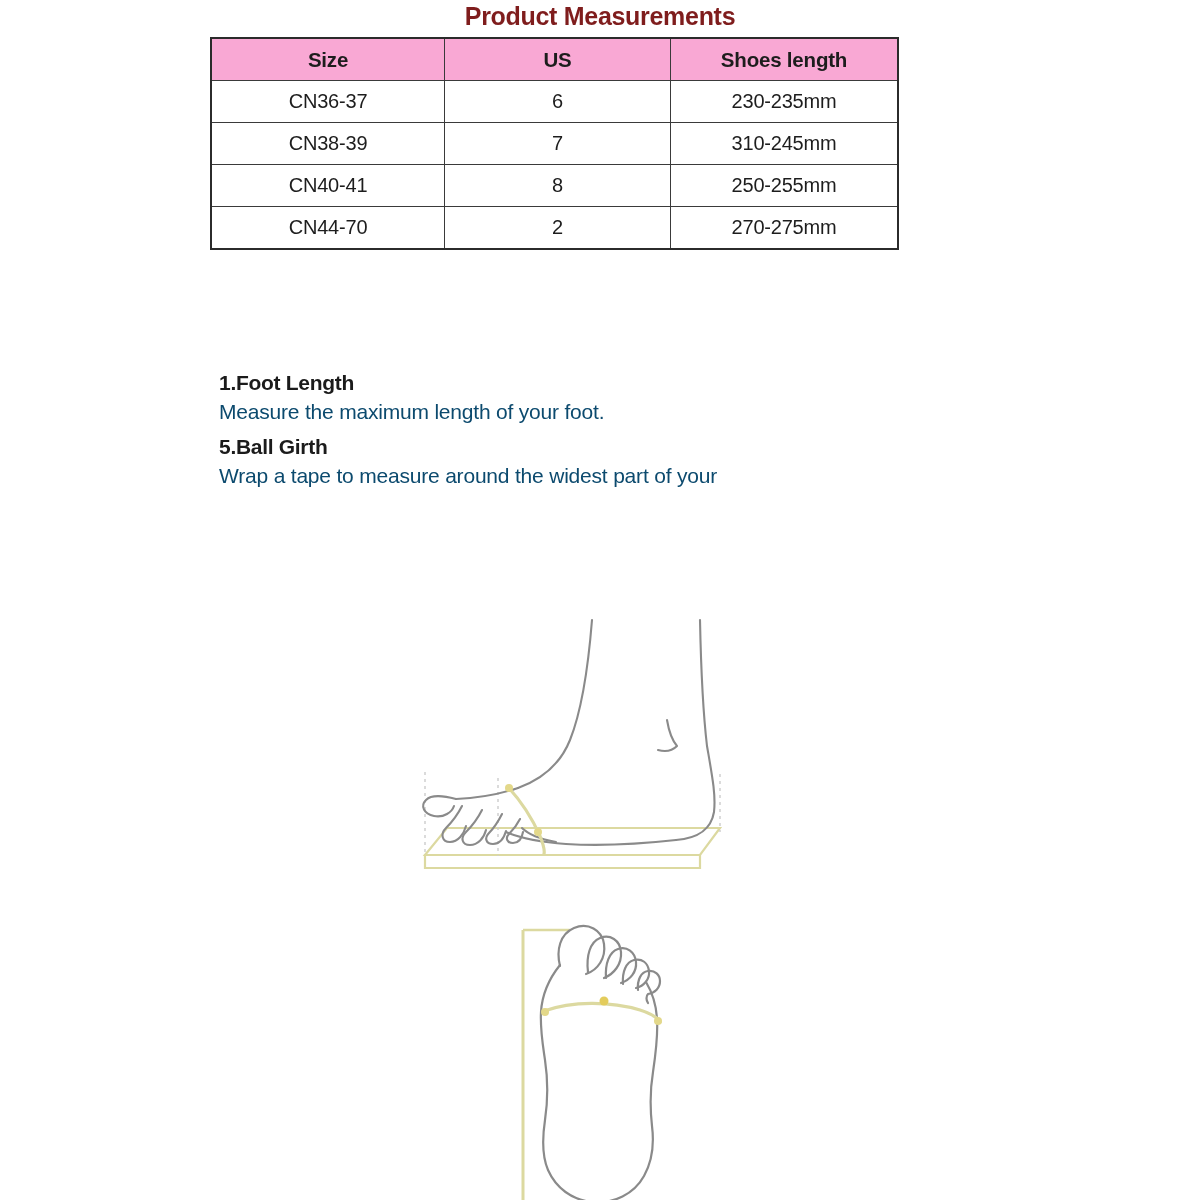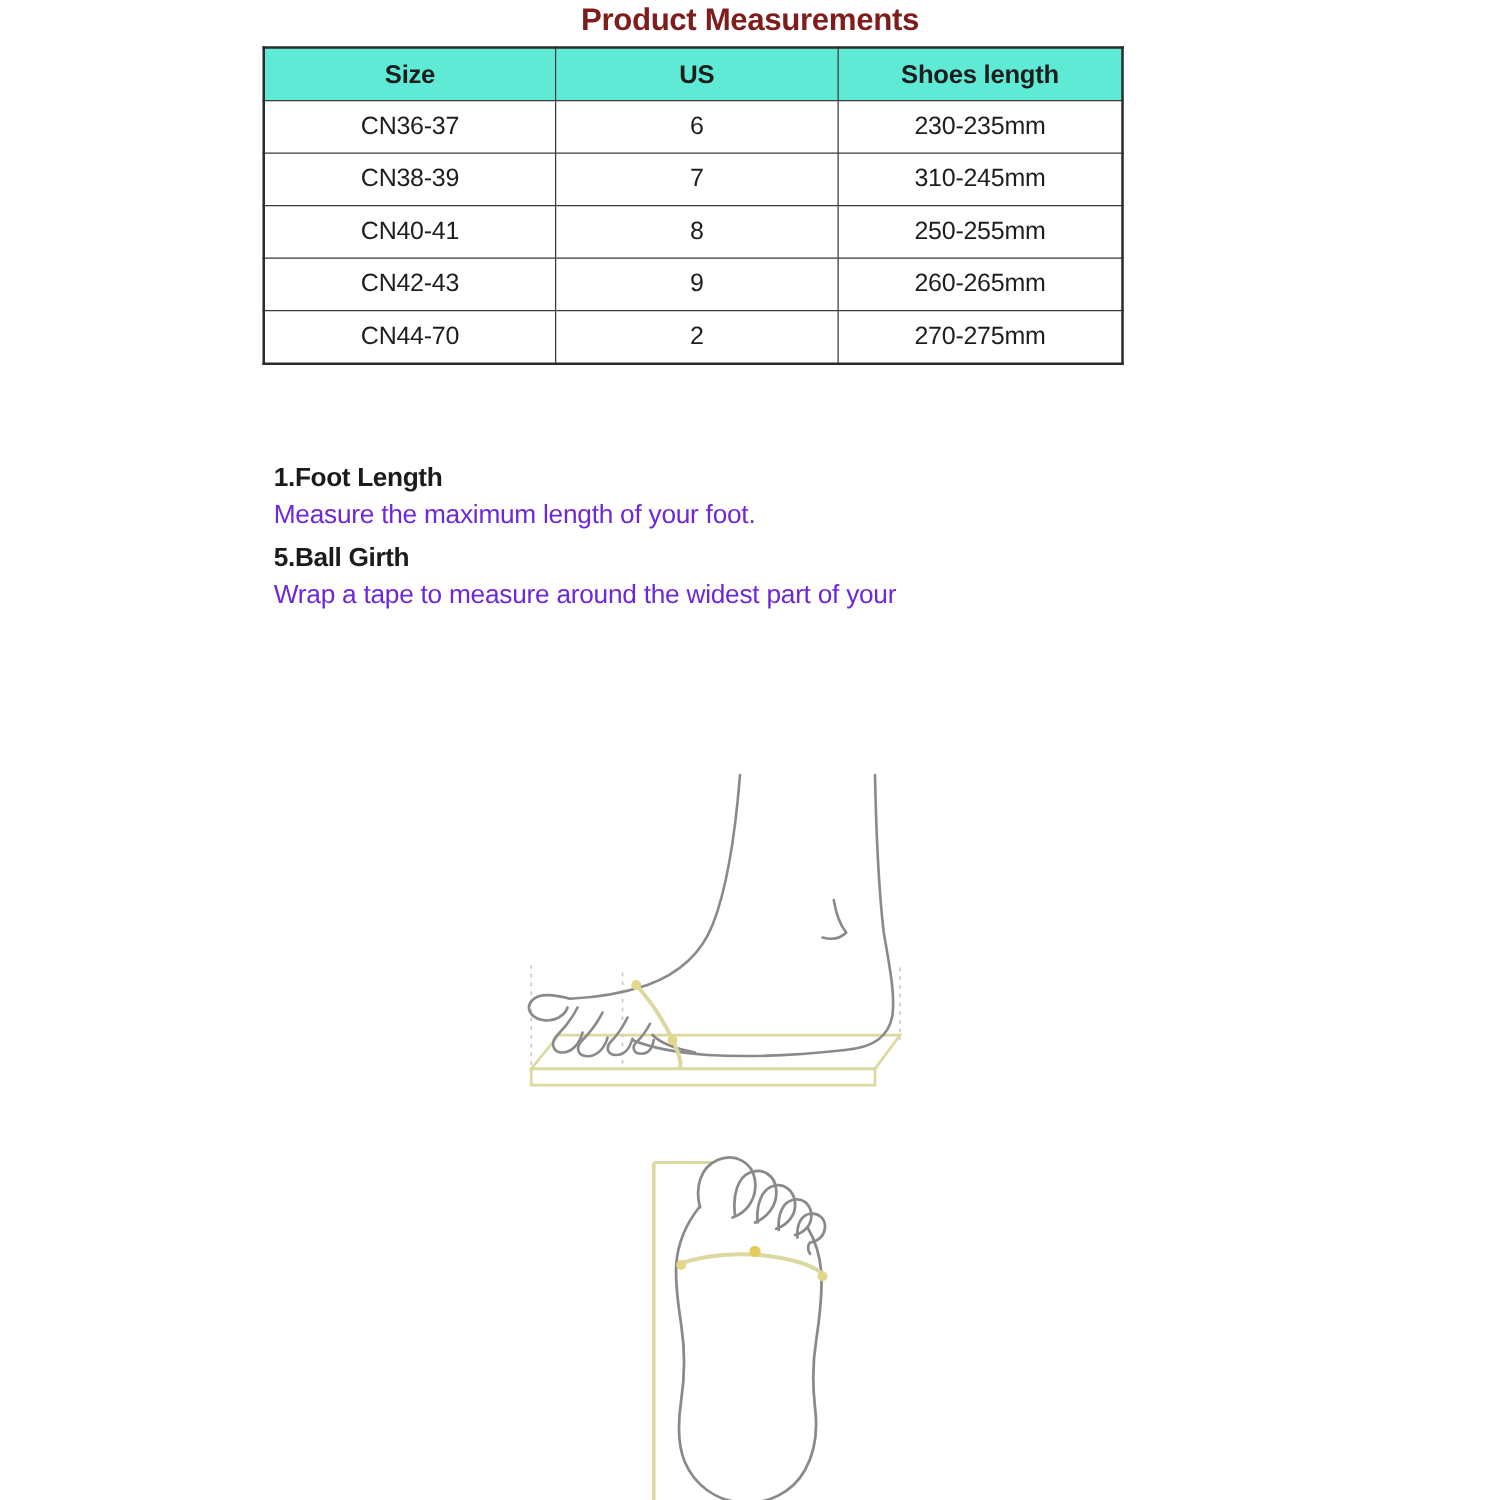--- a/index.html
+++ b/index.html
@@ -43,21 +43,21 @@
   #size-table th, #size-table td {
     border: 1.6px solid #3a3a3a;
     text-align: center;
     font-size: 20px;
     color: #1d1d1d;
     height: 41px;
     padding: 0;
     font-family: "Liberation Sans", sans-serif;
   }
   #size-table th {
-    background: #5eead4;
+    background: #f9a8d4;
     font-weight: bold;
     font-size: 20.5px;
     letter-spacing: -0.2px;
   }
   #size-table td {
     background: #ffffff;
     font-weight: normal;
     letter-spacing: -0.2px;
   }
   .col-size  { width: 232px; }
@@ -75,21 +75,21 @@
     font-size: 21px;
     font-weight: bold;
     color: #1b1b1b;
     letter-spacing: -0.3px;
     margin: 0 0 8px 0;
     line-height: 1.0;
   }
   .ins-body {
     font-size: 21px;
     font-weight: normal;
-    color: #6d28d9;
+    color: #0c4a6e;
     letter-spacing: -0.2px;
     margin: 0 0 14px 0;
     line-height: 1.0;
   }
   .ins-body.last { margin-bottom: 0; }
 
   
   #figure {
     position: absolute;
     left: 0;
@@ -120,25 +120,20 @@
     </tr>
     <tr>
       <td>CN38-39</td>
       <td>7</td>
       <td>310-245mm</td>
     </tr>
     <tr>
       <td>CN40-41</td>
       <td>8</td>
       <td>250-255mm</td>
-    </tr>
-    <tr>
-      <td>CN42-43</td>
-      <td>9</td>
-      <td>260-265mm</td>
     </tr>
     <tr>
       <td>CN44-70</td>
       <td>2</td>
       <td>270-275mm</td>
     </tr>
   </tbody>
 </table>
 
 <div id="instructions">

